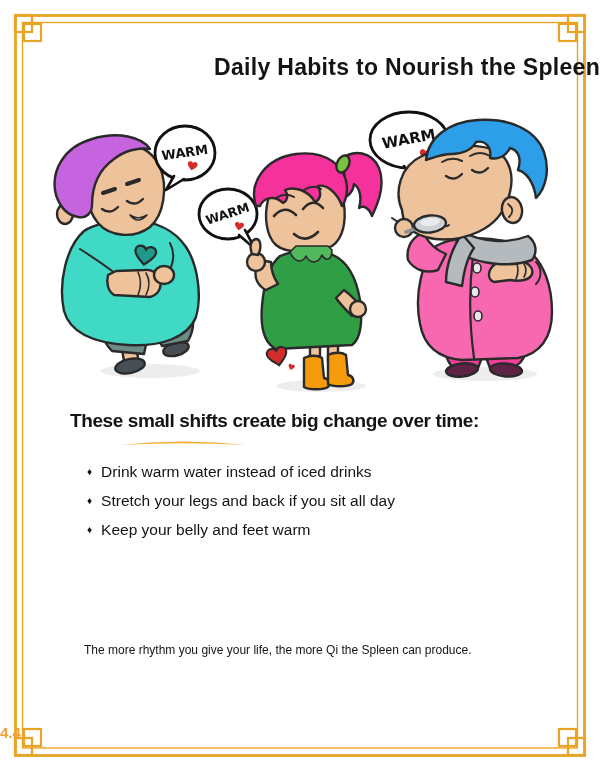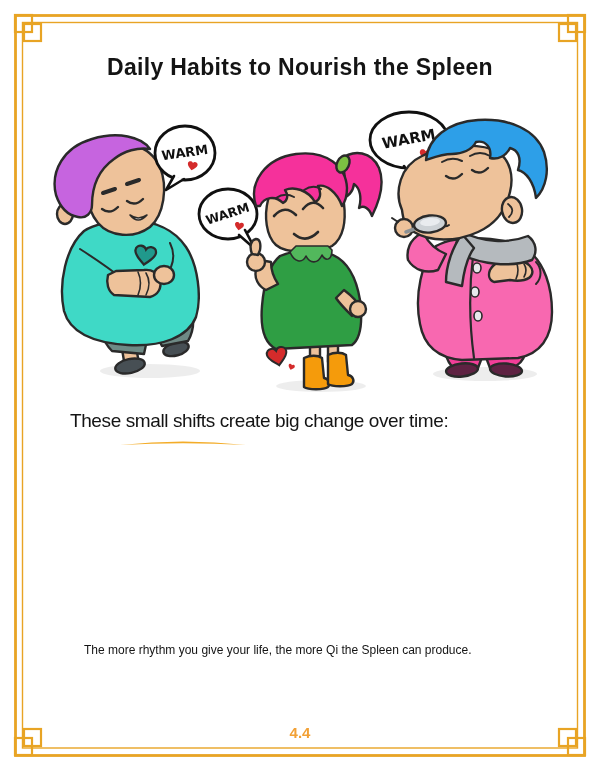--- a/index.html
+++ b/index.html
@@ -9,30 +9,30 @@
     --gray-pants:#6E8A85; --dark-shoe:#474F54; --pink-hair:#F5319B; --green-dress:#2F9E44;
     --green-collar:#52B85C; --green-tie:#7CC242; --orange-boots:#F59B0B; --blue-hair:#2D9FE8;
     --pink-shirt:#F868B0; --pink-pants:#F23E98; --scarf-gray:#B5BABE; --spoon-gray:#CDD2D6;
     --maroon-shoe:#5E2242;
   }
   *{margin:0;padding:0;box-sizing:border-box}
   html,body{background:#fff}
   body{font-family:"Liberation Sans","DejaVu Sans",sans-serif;color:var(--ink)}
   .page{position:relative;width:600px;height:776px;background:#fff;overflow:hidden;margin:0 auto}
   .abs{position:absolute}
-  .title{position:absolute;top:54px;left:0;right:0;text-align:center;
+  .title{position:absolute;top:54px;left:0;right:0;text-align:right;
          font-size:23px;font-weight:bold;letter-spacing:.3px;color:var(--ink)}
-  .heading{position:absolute;left:70px;top:410px;font-size:19px;font-weight:normal;
+  .heading{position:absolute;left:70px;top:410px;font-size:19px;font-weight:bold;
            letter-spacing:-.4px;color:var(--ink)}
   .swoosh{position:absolute;left:118px;top:438px}
   .habits{position:absolute;left:87px;top:458px;list-style:none}
   .habits li{font-size:15.5px;line-height:27px;white-space:nowrap}
   .habits .bullet{display:inline-block;font-size:10px;margin-right:9px;transform:translateY(-2px)}
   .closing{position:absolute;left:84px;top:641px;width:452px;font-size:12px;line-height:1.55}
-  .pagenum{position:absolute;left:0;right:0;top:724px;text-align:center;
+  .pagenum{position:absolute;left:0;right:0;top:724px;
            font-size:15px;font-weight:bold;color:var(--page-orange)}
   
   .ol{stroke:var(--outline);stroke-width:2.4;stroke-linejoin:round;stroke-linecap:round}
   .ol16{stroke:var(--outline);stroke-width:1.6;stroke-linejoin:round;stroke-linecap:round}
   .ln{fill:none;stroke:var(--outline);stroke-linecap:round;stroke-linejoin:round}
   .f-skin{fill:var(--skin)} .f-purple{fill:var(--purple-hair)} .f-teal{fill:var(--teal-shirt)}
   .f-tealdark{fill:var(--teal-dark)} .f-pants{fill:var(--gray-pants)} .f-shoe{fill:var(--dark-shoe)}
   .f-pinkhair{fill:var(--pink-hair)} .f-dress{fill:var(--green-dress)} .f-collar{fill:var(--green-collar)}
   .f-tie{fill:var(--green-tie)} .f-boot{fill:var(--orange-boots)} .f-blue{fill:var(--blue-hair)}
   .f-shirt{fill:var(--pink-shirt)} .f-ppants{fill:var(--pink-pants)} .f-scarf{fill:var(--scarf-gray)}
@@ -181,19 +181,22 @@
     </svg>
   </div>
 
   <h2 class="heading">These small shifts create big change over time:</h2>
 
   <svg class="swoosh" width="130" height="10" viewBox="0 0 130 10">
     <path d="M2,7 Q65,0 128,7 Q65,3.5 2,7 Z" fill="var(--underline-gold)"></path>
   </svg>
 
   <ul class="habits">
+    <li><span class="bullet">♦</span><span>Drink warm water instead of iced drinks</span></li>
+    <li><span class="bullet">♦</span><span>Stretch your legs and back if you sit all day</span></li>
+    <li><span class="bullet">♦</span><span>Keep your belly and feet warm</span></li>
   </ul>
 
   <p class="closing">The more rhythm you give your life, the more Qi the Spleen can produce.</p>
 
   <div class="pagenum">4.4</div>
 
 </div>
 
 </body></html>

